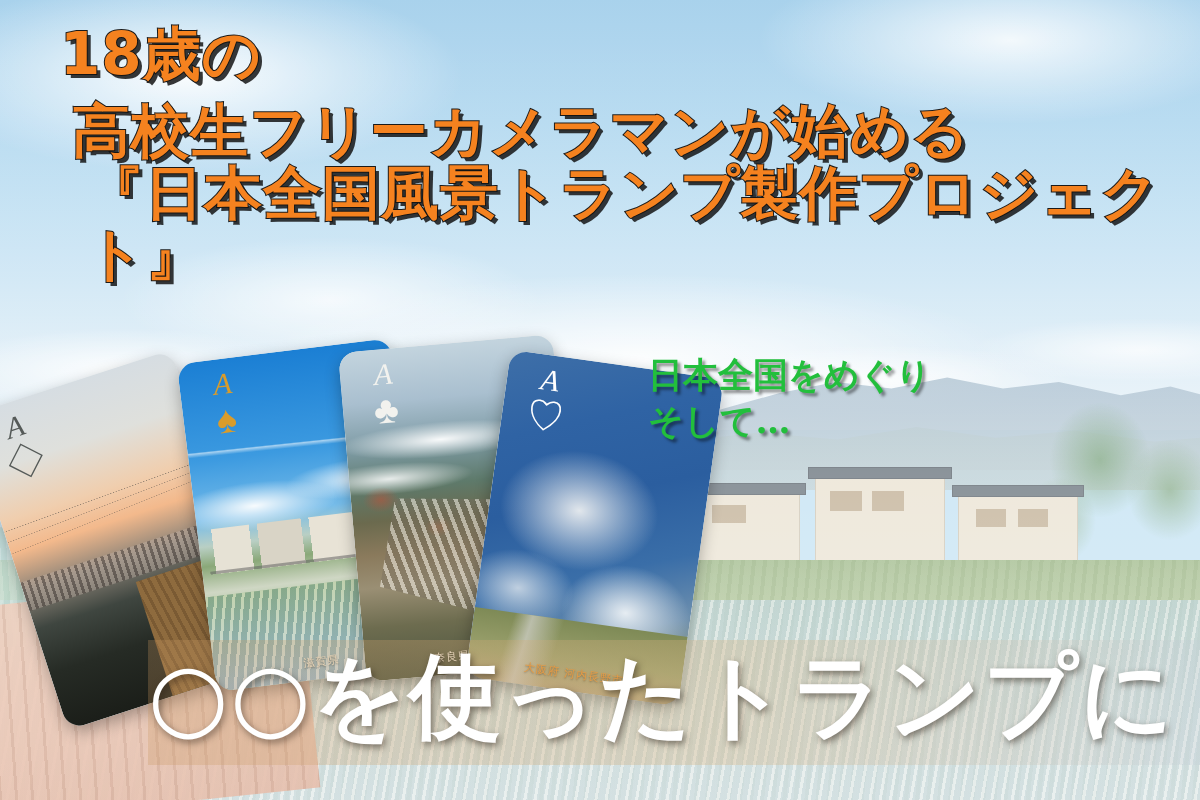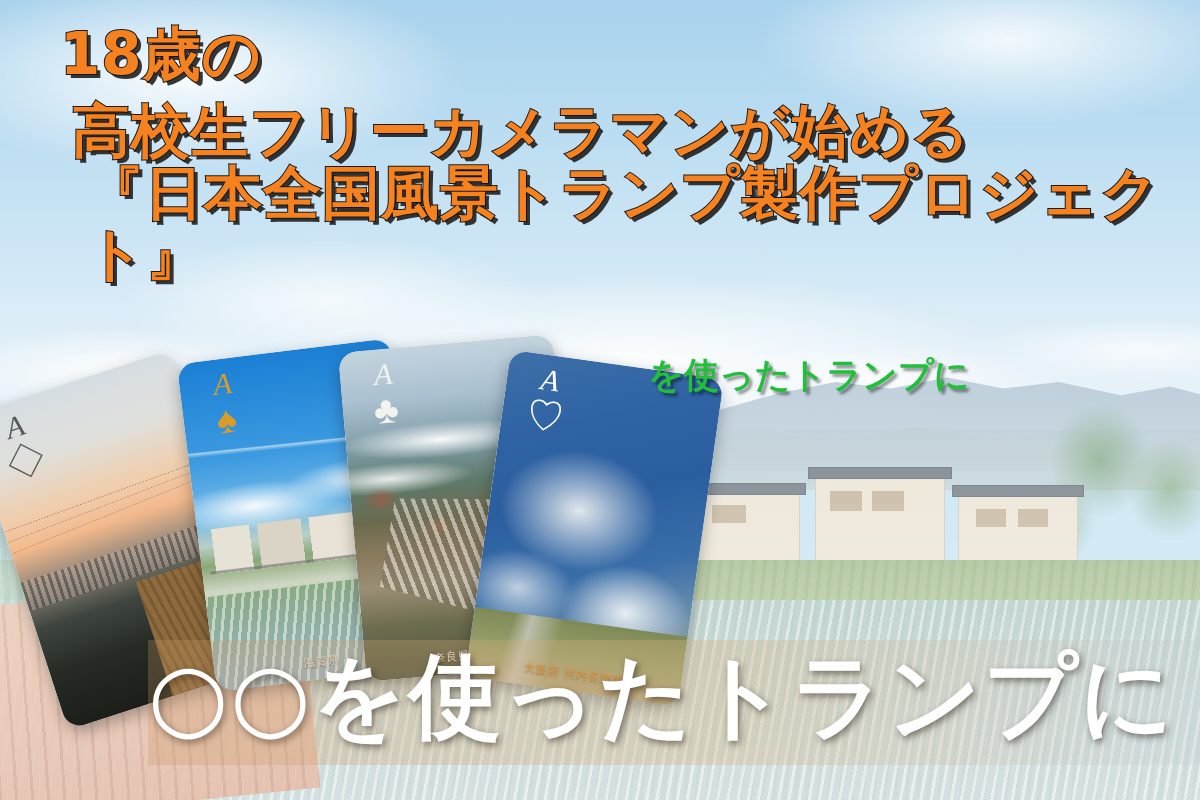--- a/index.html
+++ b/index.html
@@ -377,19 +377,20 @@
 
   </div>
 
   <div class="headline">
     <div class="l1">18歳の</div>
     <div class="l2">高校生フリーカメラマンが始める</div>
     <div class="l3">『日本全国風景トランプ製作プロジェクト』</div>
   </div>
 
   <div class="tagline">
-    <div class="t1">を使ったトランプに</div>
+    <div class="t1">日本全国をめぐり</div>
+    <div class="t3">そして…</div>
   </div>
 
   <div class="bottomband"></div>
   <div class="bottomline">○○を使ったトランプに！</div>
 
 </div>
 
 </body></html>

